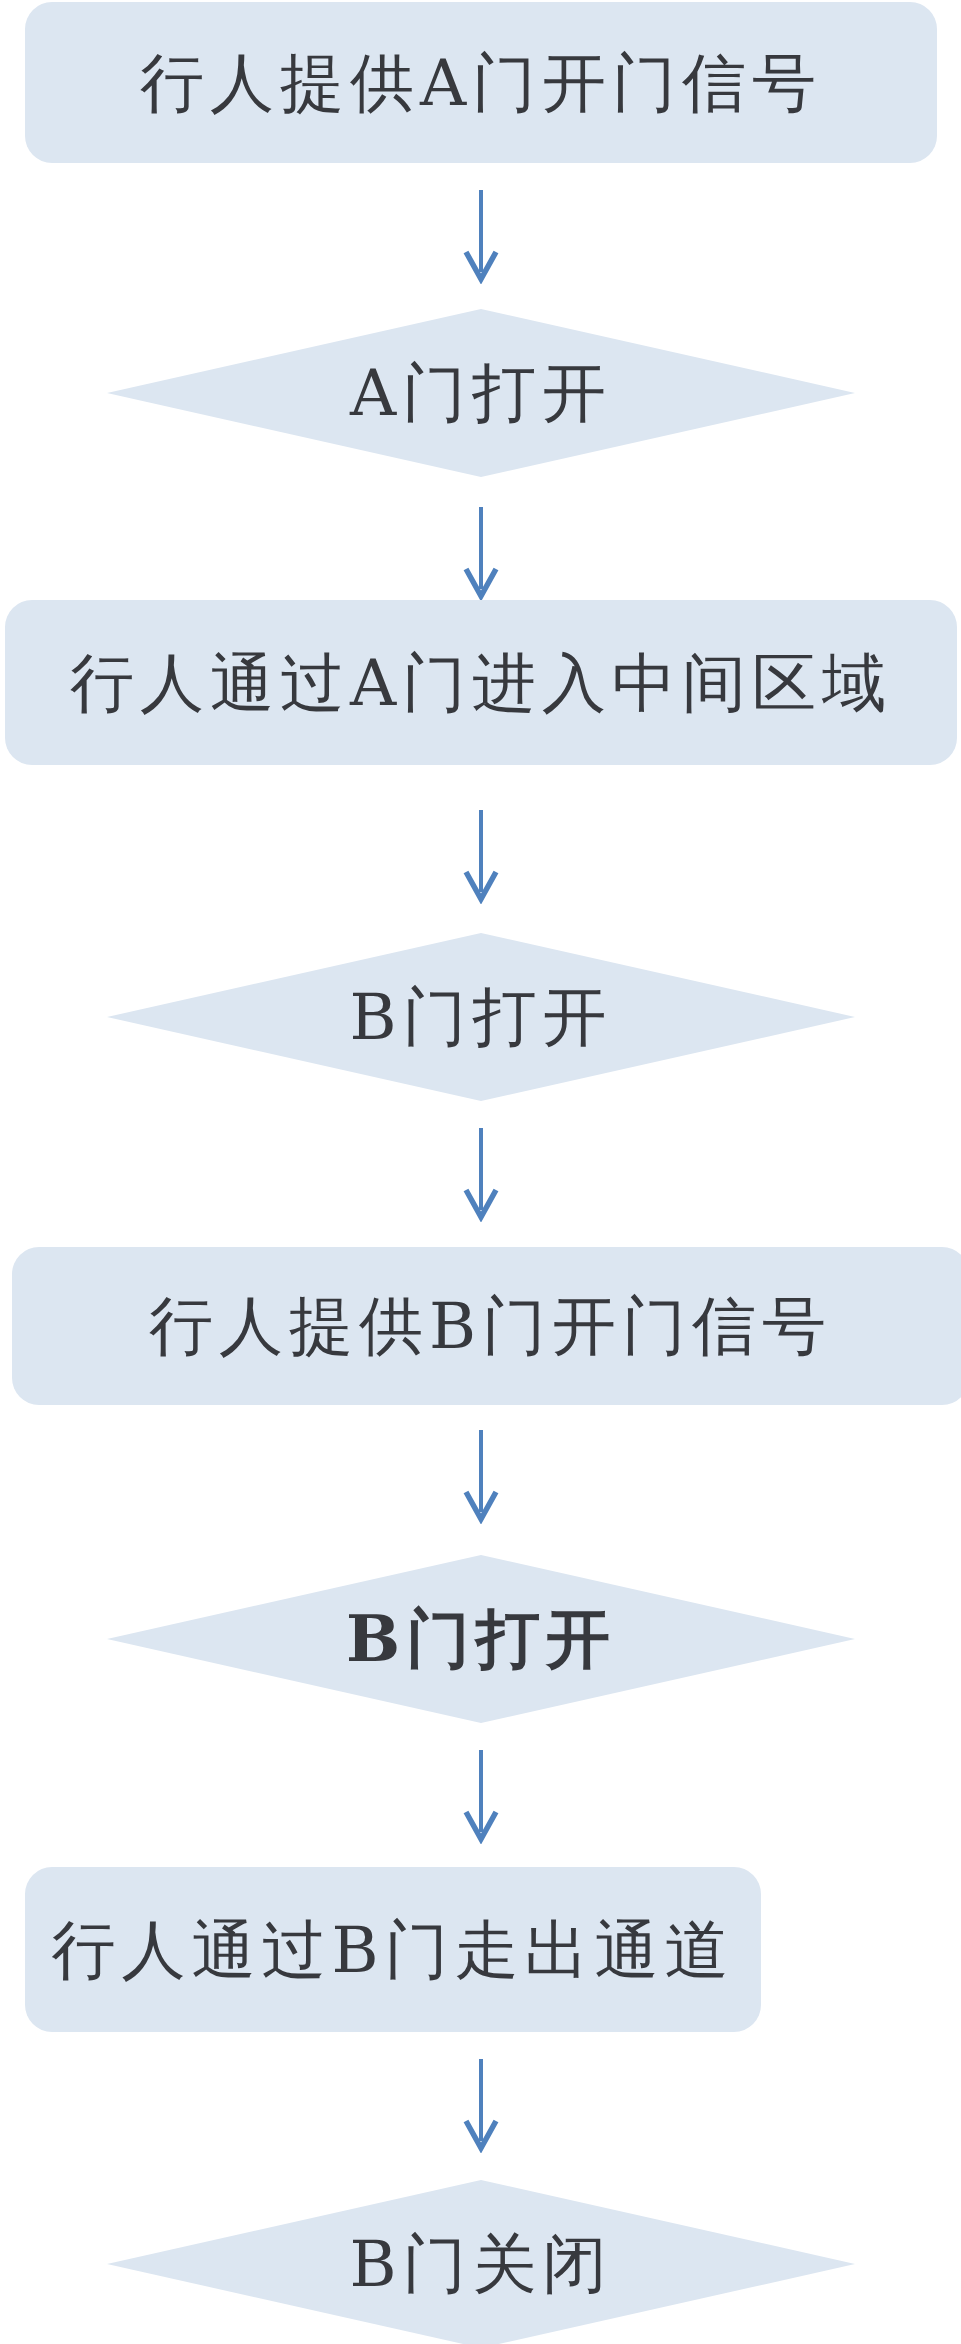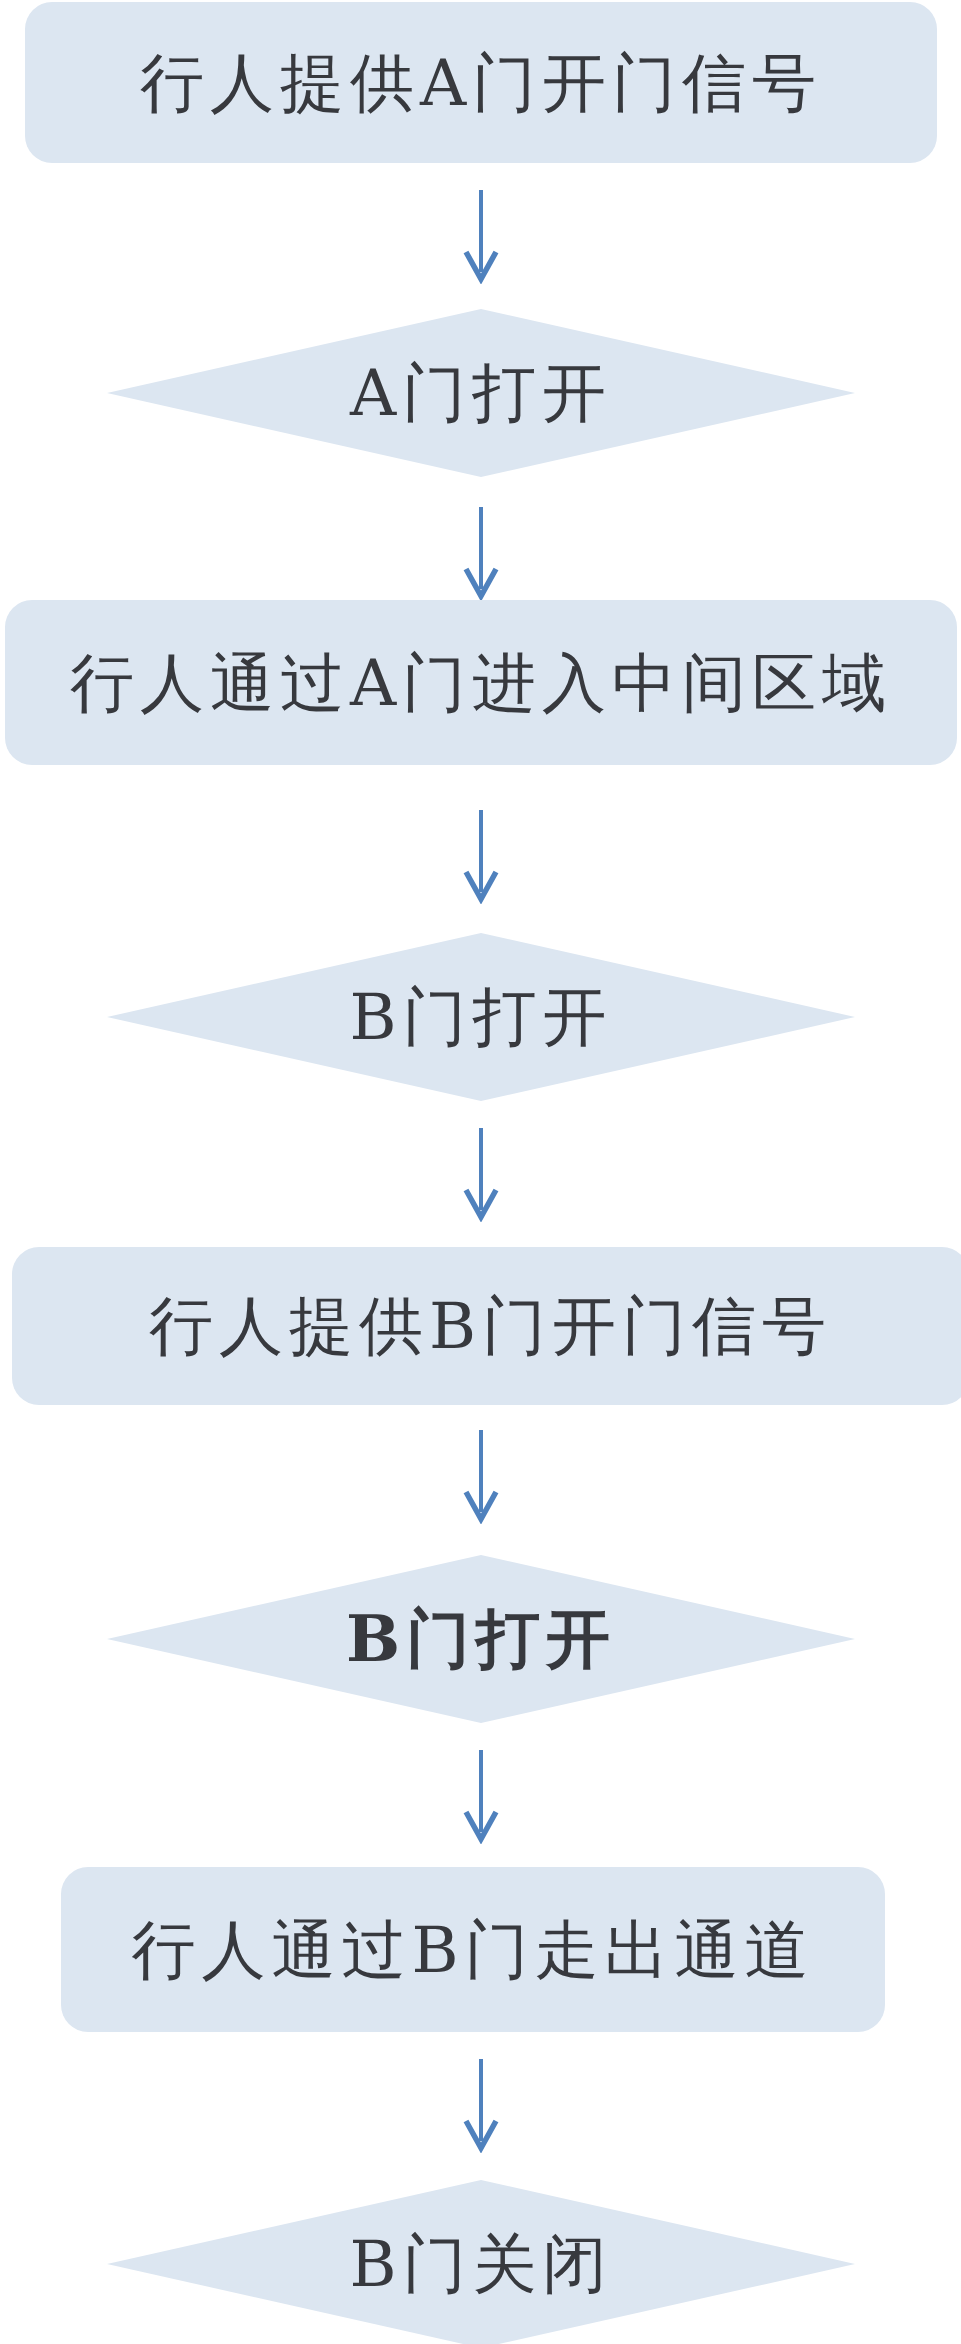--- a/index.html
+++ b/index.html
@@ -105,21 +105,21 @@
 
   <div class="node decision" style="left:107px; top:1555px; width:748px; height:168px;font-weight:bold;">
     <span class="node-label">B门打开</span>
   </div>
 
   <svg class="arrow" style="left:459px; top:1748px;" viewBox="0 0 44 96" aria-hidden="true">
     <line x1="22" y1="2" x2="22" y2="84"></line>
     <polyline points="7,64 22,91 37,64"></polyline>
   </svg>
 
-  <div class="node process" style="left:25px; top:1867px; width:824px; height:165px;margin-left:36px;">
+  <div class="node process" style="left:25px; top:1867px; width:736px; height:165px;">
     <span class="node-label">行人通过B门走出通道</span>
   </div>
 
   <svg class="arrow" style="left:459px; top:2057px;" viewBox="0 0 44 96" aria-hidden="true">
     <line x1="22" y1="2" x2="22" y2="84"></line>
     <polyline points="7,64 22,91 37,64"></polyline>
   </svg>
 
   <div class="node decision" style="left:107px; top:2180px; width:748px; height:168px;">
     <span class="node-label">B门关闭</span>

